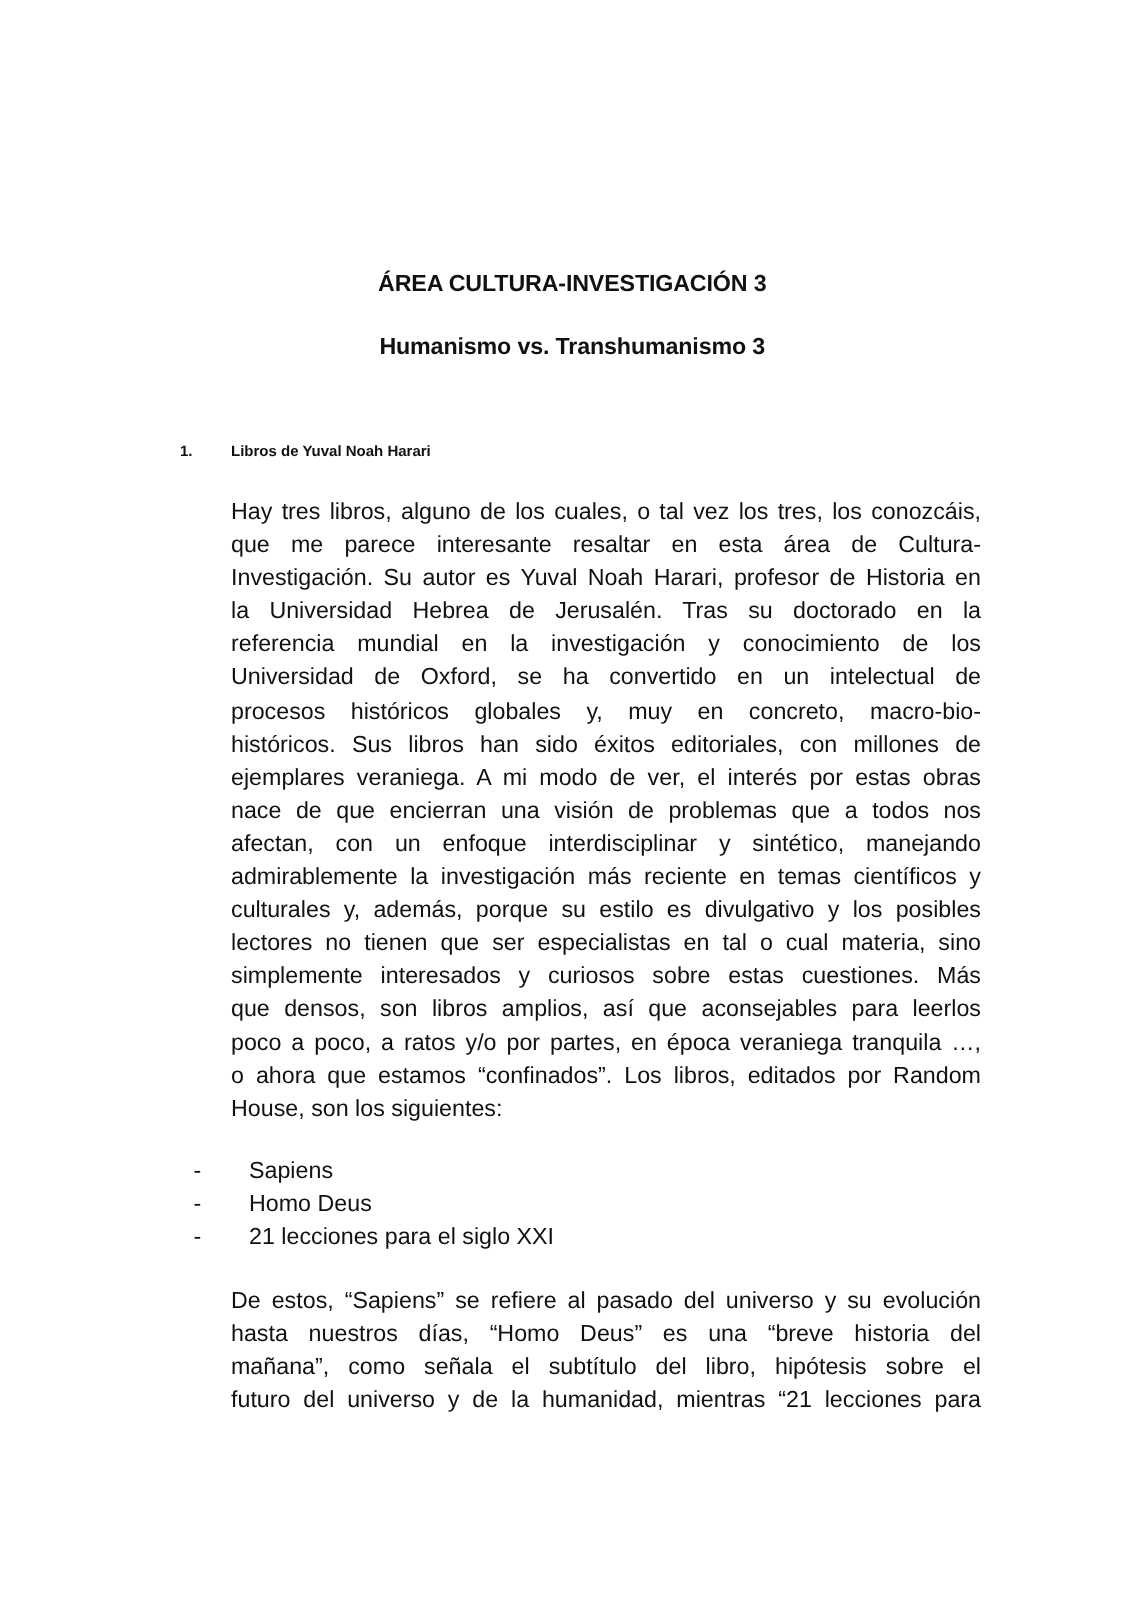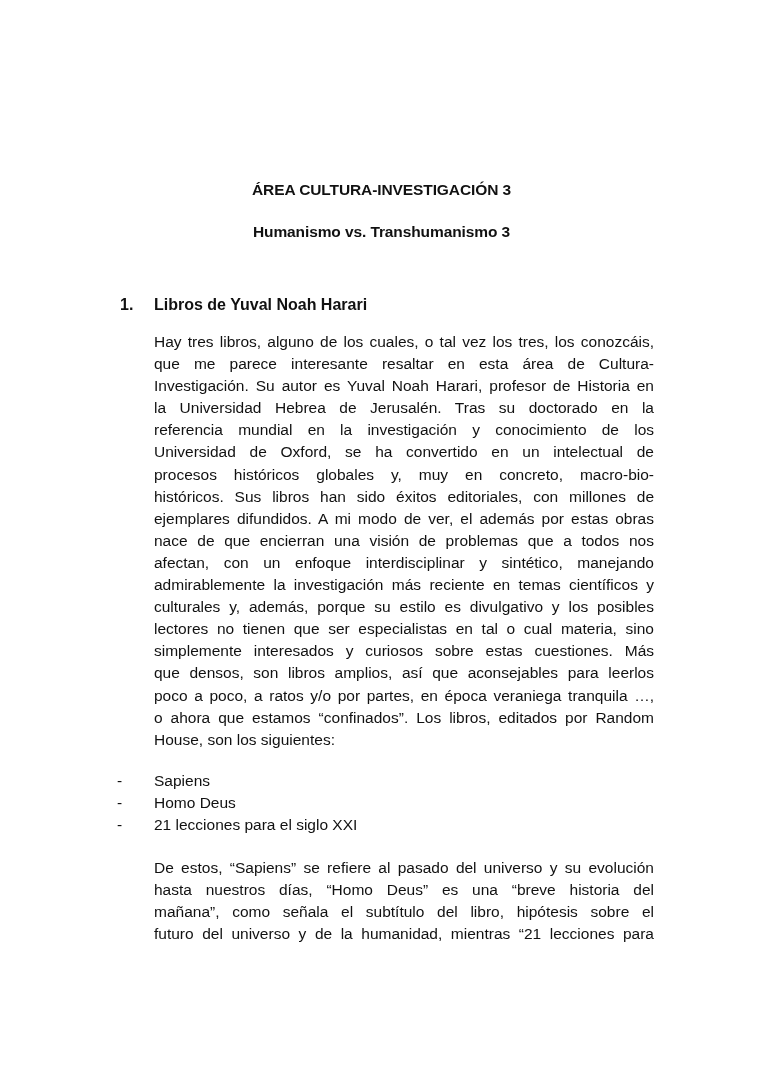--- a/index.html
+++ b/index.html
@@ -8,33 +8,33 @@
     font-family: "Liberation Sans", sans-serif; color: #111111;
   }
   .page { position: absolute; left: 0; top: 0; width: 738px; height: 1080px; background: #fff; }
   .title {
     position: absolute; left: 0; width: 763px; text-align: center;
     font-weight: bold; font-size: 15.5px; letter-spacing: -0.1px;
   }
   #doc-title { top: 181px; }
   #doc-subtitle { top: 223px; }
   .heading {
-    position: absolute; left: 120px; top: 296px; font-weight: bold; font-size: 16px;
+    position: absolute; left: 120px; top: 296px; font-weight: bold; font-size: 10px;
   }
   .heading .num { display: inline-block; width: 34px; }
   .para { position: absolute; left: 154px; width: 500px; font-size: 15.5px; }
   .line {
     height: 22.1px; line-height: 22.1px; white-space: nowrap;
     text-align: justify; text-align-last: justify; overflow: hidden;
   }
   .line.last { text-align-last: left; }
   #para-1 { top: 331px; }
   #para-2 { top: 857px; }
   .list { position: absolute; left: 117px; top: 770px; font-size: 15.5px; }
-  .list-item { height: 22.1px; line-height: 22.1px; white-space: nowrap; }
+  .list-item { height: 22.1px; line-height: 22.1px; white-space: nowrap; margin-left: 12px; }
   .list-item .dash { display: inline-block; width: 37px; }
 </style>
 </head>
 <body>
 
 <div class="page">
   <div class="title" id="doc-title">ÁREA CULTURA-INVESTIGACIÓN 3</div>
   <div class="title" id="doc-subtitle">Humanismo vs. Transhumanismo 3</div>
 
   <div class="heading">
@@ -43,21 +43,21 @@
 
   <div class="para" id="para-1">
       <div class="line">Hay tres libros, alguno de los cuales, o tal vez los tres, los conozcáis,</div>
       <div class="line">que me parece interesante resaltar en esta área de Cultura-</div>
       <div class="line">Investigación. Su autor es Yuval Noah Harari, profesor de Historia en</div>
       <div class="line">la Universidad Hebrea de Jerusalén. Tras su doctorado en la</div>
       <div class="line">referencia mundial en la investigación y conocimiento de los</div>
       <div class="line">Universidad de Oxford, se ha convertido en un intelectual de</div>
       <div class="line">procesos históricos globales y, muy en concreto, macro-bio-</div>
       <div class="line">históricos. Sus libros han sido éxitos editoriales, con millones de</div>
-      <div class="line">ejemplares difundidos. A mi modo de ver, el además por estas obras</div>
+      <div class="line">ejemplares veraniega. A mi modo de ver, el interés por estas obras</div>
       <div class="line">nace de que encierran una visión de problemas que a todos nos</div>
       <div class="line">afectan, con un enfoque interdisciplinar y sintético, manejando</div>
       <div class="line">admirablemente la investigación más reciente en temas científicos y</div>
       <div class="line">culturales y, además, porque su estilo es divulgativo y los posibles</div>
       <div class="line">lectores no tienen que ser especialistas en tal o cual materia, sino</div>
       <div class="line">simplemente interesados y curiosos sobre estas cuestiones. Más</div>
       <div class="line">que densos, son libros amplios, así que aconsejables para leerlos</div>
       <div class="line">poco a poco, a ratos y/o por partes, en época veraniega tranquila …,</div>
       <div class="line">o ahora que estamos “confinados”. Los libros, editados por Random</div>
       <div class="line last">House, son los siguientes:</div>

